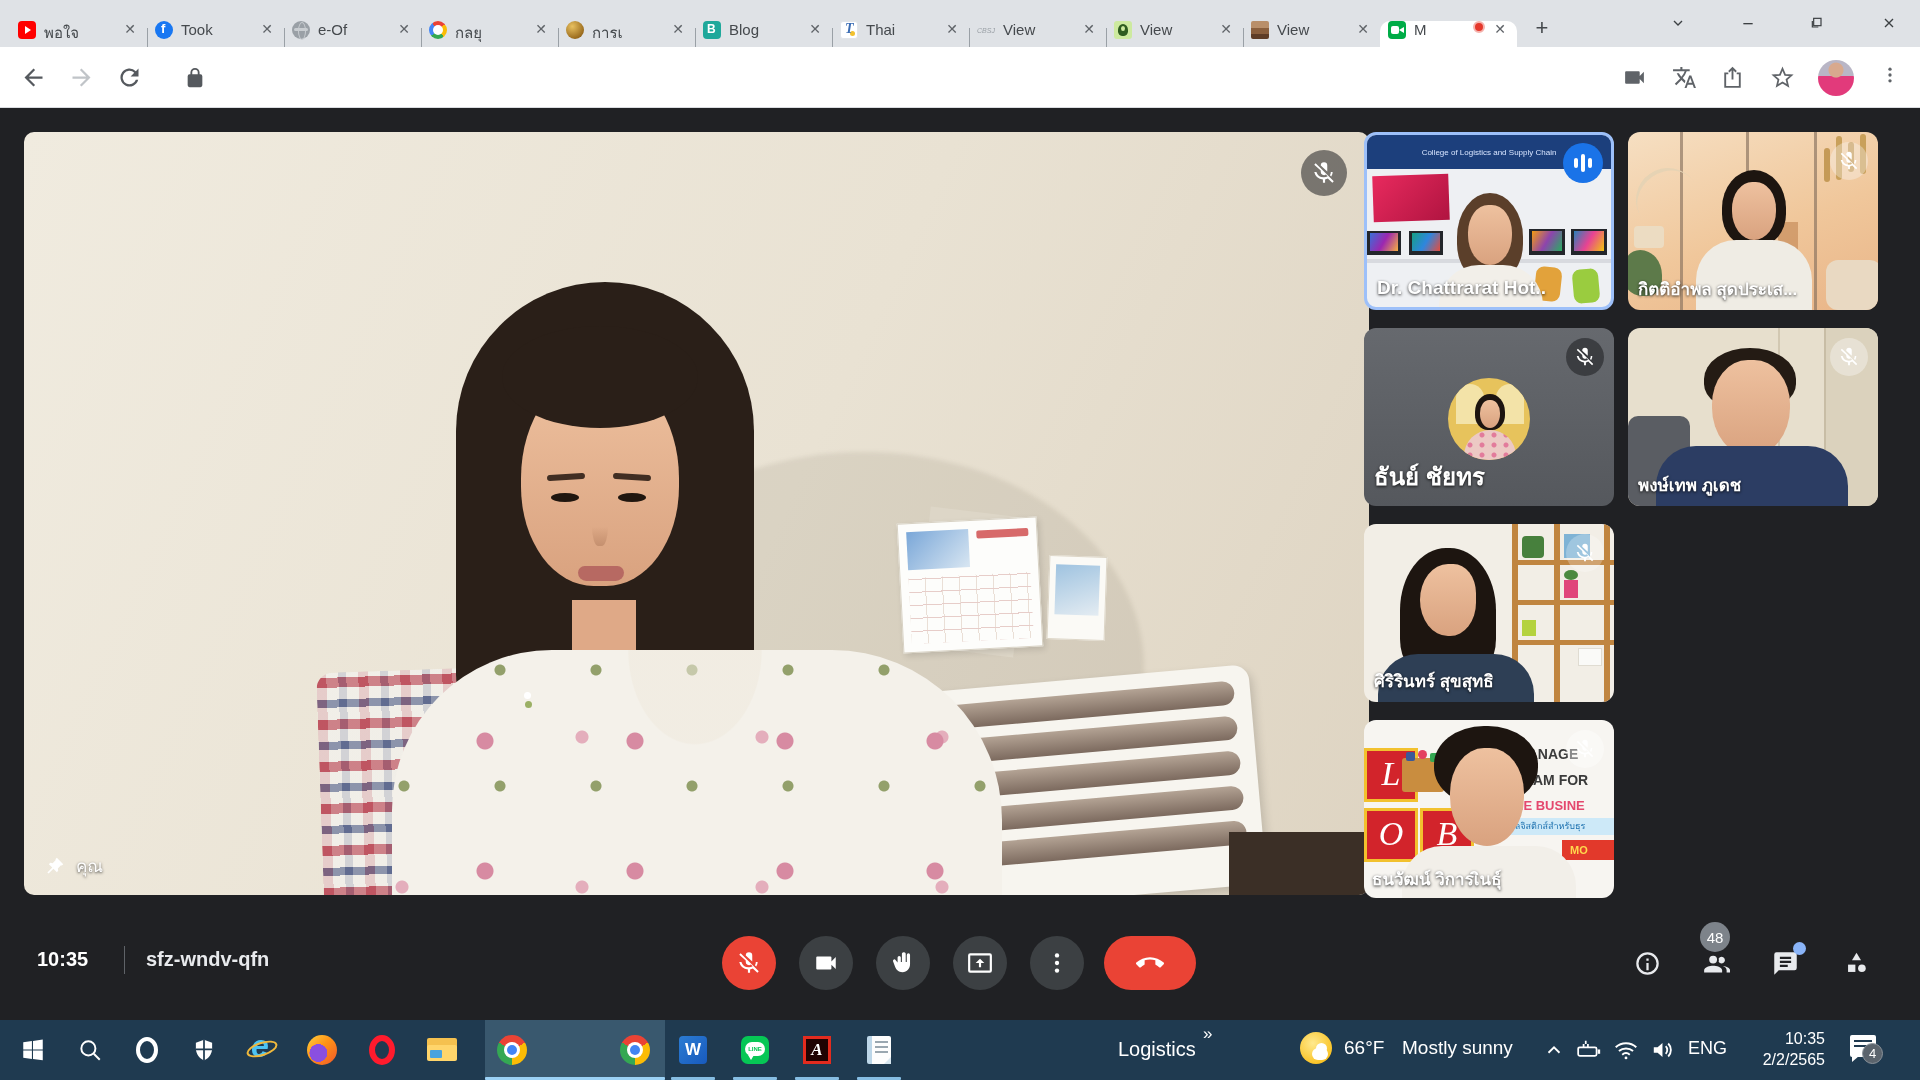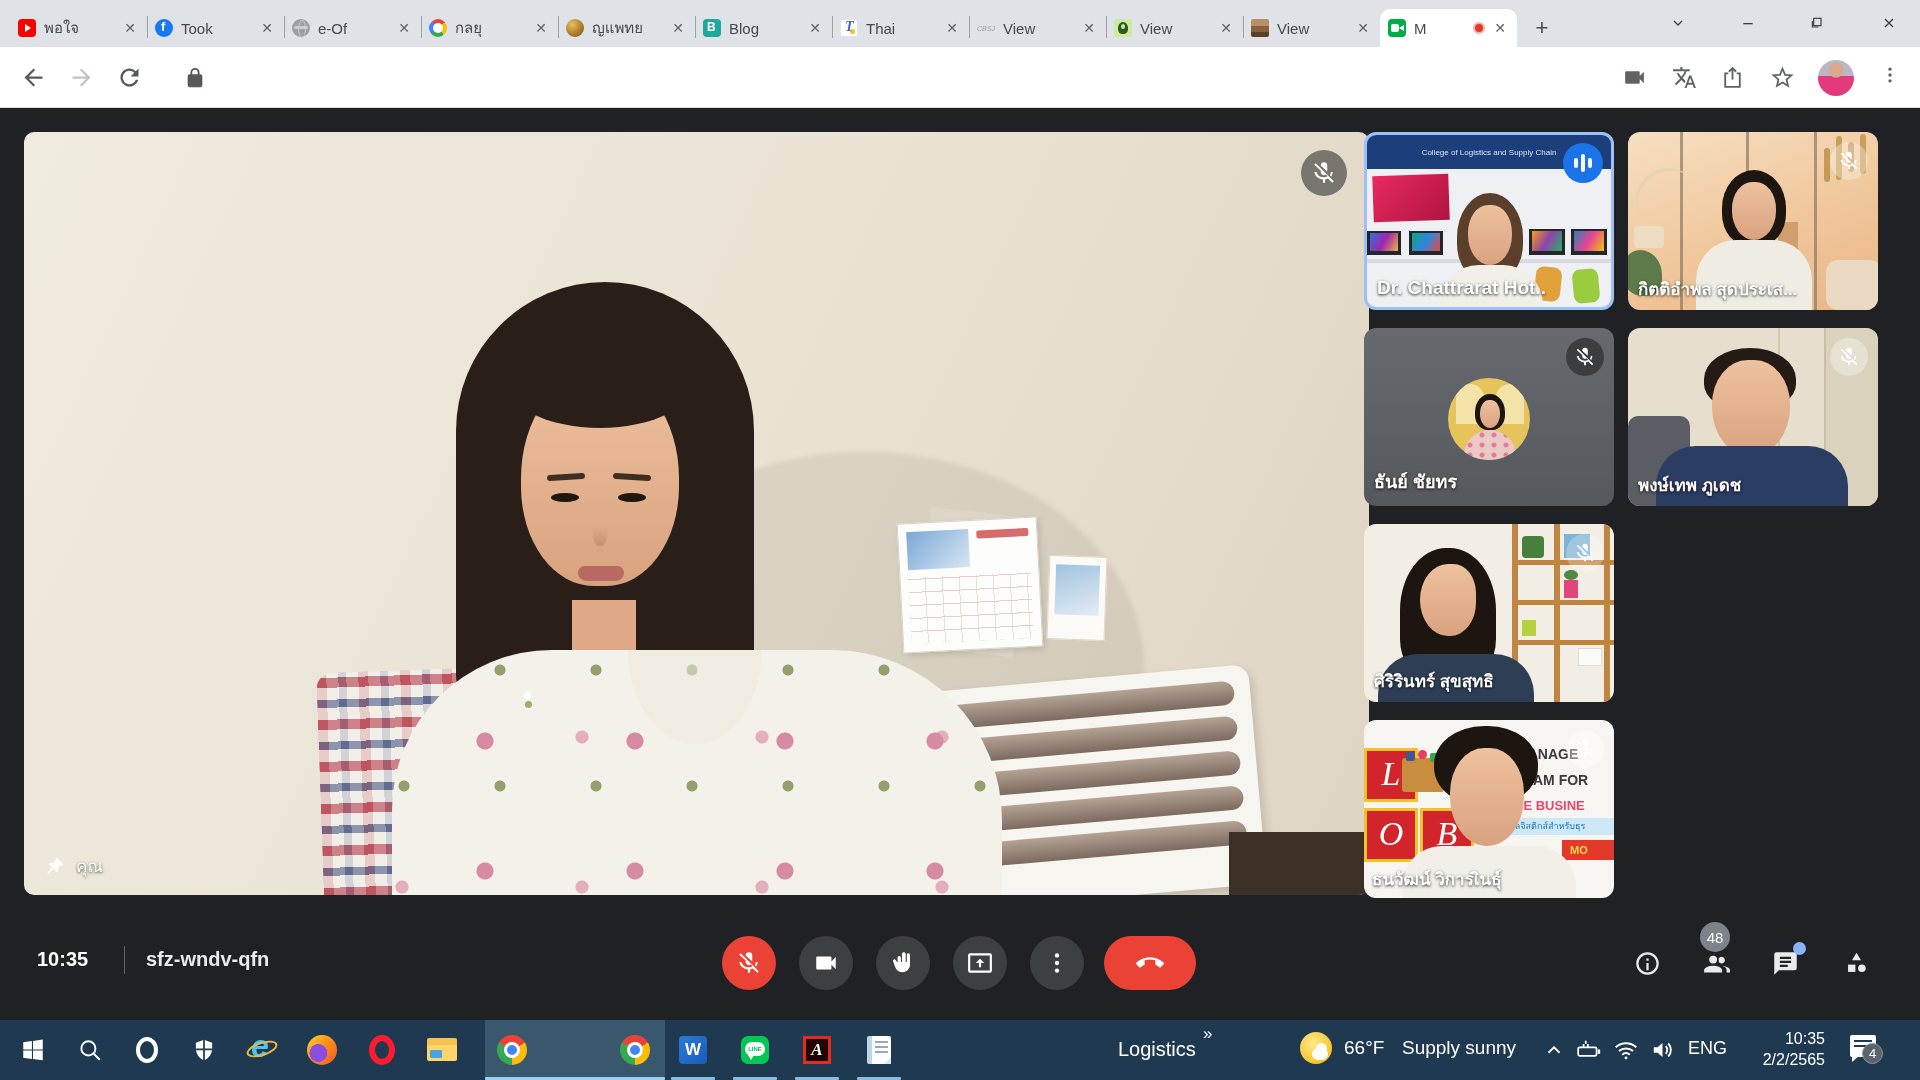--- a/index.html
+++ b/index.html
@@ -2,21 +2,21 @@
 <html><head>
 <meta charset="utf-8">
 <style>
   * { margin:0; padding:0; box-sizing:border-box; }
   html,body { width:1920px; height:1080px; overflow:hidden; background:#202124;
     font-family:"Liberation Sans", sans-serif; }
   .abs { position:absolute; }
 
   
   #tabstrip { position:absolute; left:0; top:0; width:1920px; height:47px; background:#dfe2e6; }
-  .tab { position:absolute; top:9px; height:38px; width:137px; display:flex; align-items:center;
+  .tab { position:absolute; top:21px; height:38px; width:137px; display:flex; 
     padding:0 8px; color:#45494d; font-size:15px; }
   .tab:not(.active)::before { content:''; position:absolute; left:0; top:7px; width:1px; height:22px; background:#9aa0a6; }
   .tab.first::before { display:none; }
   .tab.active { background:#fff; border-radius:10px 10px 0 0; }
   .tab .ttl { flex:1; overflow:hidden; white-space:nowrap; }
   .tab .tclose { color:#5f6368; font-size:14px; width:18px; text-align:center; }
   .fav { width:18px; height:18px; margin-right:8px; flex:none; position:relative; }
   .fav-youtube { background:#f00; border-radius:4px; }
   .fav-youtube::after { content:''; position:absolute; left:7px; top:5px; border-left:6px solid #fff;
     border-top:4px solid transparent; border-bottom:4px solid transparent; }
@@ -144,21 +144,21 @@
     <span class="ttl">e-Of</span>
     <span class="tclose">✕</span>
   </div>
   <div class="tab" style="left:421px">
     <span class="fav fav-google"></span>
     <span class="ttl">กลยุ</span>
     <span class="tclose">✕</span>
   </div>
   <div class="tab" style="left:558px">
     <span class="fav fav-gold"></span>
-    <span class="ttl">ญแพทย</span>
+    <span class="ttl">การเ</span>
     <span class="tclose">✕</span>
   </div>
   <div class="tab" style="left:695px">
     <span class="fav fav-blogger"></span>
     <span class="ttl">Blog</span>
     <span class="tclose">✕</span>
   </div>
   <div class="tab" style="left:832px">
     <span class="fav fav-thai"></span>
     <span class="ttl">Thai</span>
@@ -377,21 +377,21 @@
       <div class="abs" style="left:48px; top:6px; width:28px; height:40px; background:#f3e3a8; border-radius:14px 14px 0 0"></div>
       <div class="phair" style="left:27px; top:16px; width:30px; height:36px"></div>
       <div class="ph" style="left:32px; top:22px; width:20px; height:28px"></div>
       <div class="pb" style="left:16px; top:52px; width:52px; height:30px; background-color:#ecc9c4; background-image:radial-gradient(circle,#e27b9b 2px,transparent 3px); background-size:12px 10px"></div>
     </div>
     <div class="mic-badge" style="background:rgba(38,40,43,.65)">
         <span class="ic"><svg viewBox="0 0 24 24" width="100%" height="100%" fill="currentColor">
             <path d="M15 10.6V5a3 3 0 0 0-6 0v.18l6 5.42zM18.3 11h1.7a7.9 7.9 0 0 1-1.3 4.3l-1.25-1.13A6.2 6.2 0 0 0 18.3 11zM4.27 3 3 4.27l6 5.43V11a3 3 0 0 0 4.73 2.45l1.66 1.5A6.9 6.9 0 0 1 12 16a7 7 0 0 1-7-5H3a9 9 0 0 0 8 6.93V21h2v-3.07a8.9 8.9 0 0 0 2.54-.9L19.73 21 21 19.73 4.27 3z"></path>
           </svg></span>
       </div>
-    <div class="tname" style="font-size:18px; bottom:10px">ธันย์ ชัยทร</div>
+    <div class="tname" style="font-size:24px; bottom:10px">ธันย์ ชัยทร</div>
   </div>
 
   <div class="tile" style="left:1364px; top:416px; background:#f2eee6">
     <div class="abs" style="left:148px; top:0; width:102px; height:178px">
       <div class="abs" style="left:0; top:0; width:6px; height:178px; background:#c08540"></div>
       <div class="abs" style="left:42px; top:0; width:6px; height:178px; background:#c08540"></div>
       <div class="abs" style="left:92px; top:0; width:6px; height:178px; background:#c08540"></div>
       <div class="abs" style="left:0; top:36px; width:102px; height:5px; background:#c08540"></div>
       <div class="abs" style="left:0; top:76px; width:102px; height:5px; background:#c08540"></div>
       <div class="abs" style="left:0; top:116px; width:102px; height:5px; background:#c08540"></div>
@@ -597,21 +597,21 @@
 
   <div class="abs tbtext" style="left:1118px; top:18px; font-size:20px">Logistics</div>
   <div class="abs tbtext" style="left:1203px; top:4px; font-size:17px">»</div>
 
   <div class="abs" style="left:1298px; top:10px; width:40px; height:40px">
     <div style="position:absolute;left:2px;top:2px;width:32px;height:32px;border-radius:50%;background:radial-gradient(circle at 40% 35%,#ffe98e,#f7b500)"></div>
     <div style="position:absolute;left:14px;top:18px;width:16px;height:12px;background:#fff;border-radius:8px"></div>
     <div style="position:absolute;left:18px;top:13px;width:11px;height:11px;background:#fff;border-radius:50%"></div>
   </div>
   <div class="abs tbtext" style="left:1344px; top:17px">66°F</div>
-  <div class="abs tbtext" style="left:1402px; top:17px">Supply sunny</div>
+  <div class="abs tbtext" style="left:1402px; top:17px">Mostly sunny</div>
 
   <span class="abs whiteic" style="left:1543px; top:19px; width:22px; height:22px"><svg viewBox="0 0 24 24" width="100%" height="100%" fill="none" stroke="currentColor" stroke-width="2">
         <path d="M6 15l6-6 6 6"></path>
       </svg></span>
   <span class="abs whiteic" style="left:1576px; top:17px; width:26px; height:26px"><svg viewBox="0 0 24 24" width="100%" height="100%" fill="none" stroke="currentColor" stroke-width="1.6">
         <rect x="2" y="9.5" width="17" height="8" rx="1.5"></rect>
         <path d="M21.2 11.5v4" stroke-width="2.2"></path>
         <path d="M7 6.5v3M11 6.5v3M9 3.5v3"></path>
       </svg></span>
   <span class="abs whiteic" style="left:1613px; top:17px; width:26px; height:26px"><svg viewBox="0 0 24 24" width="100%" height="100%" fill="none" stroke="currentColor" stroke-width="1.8">

